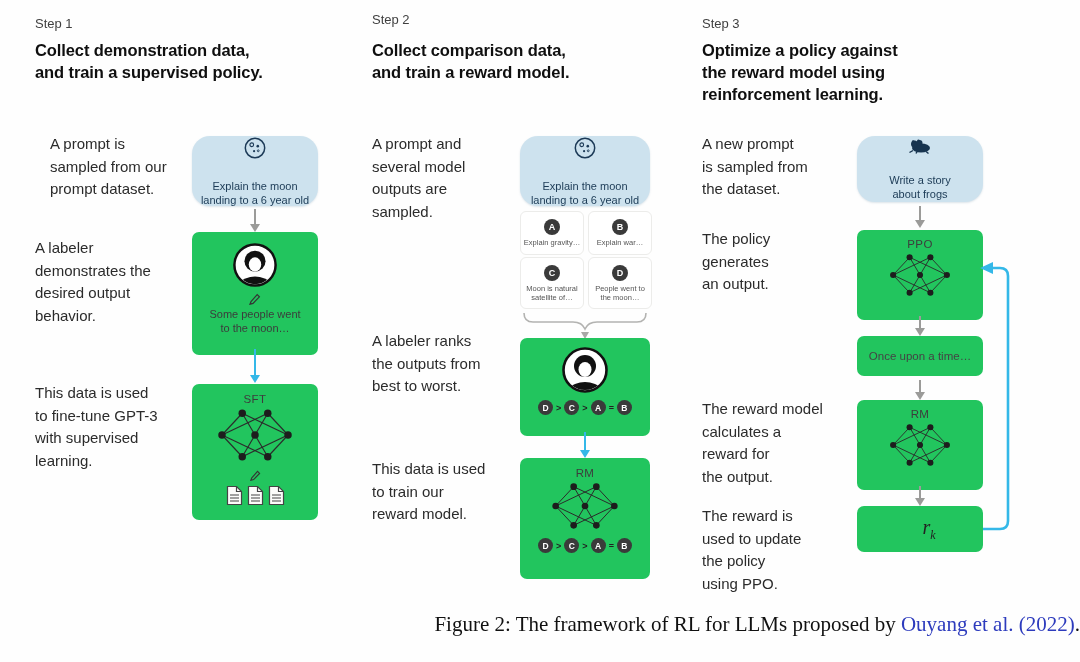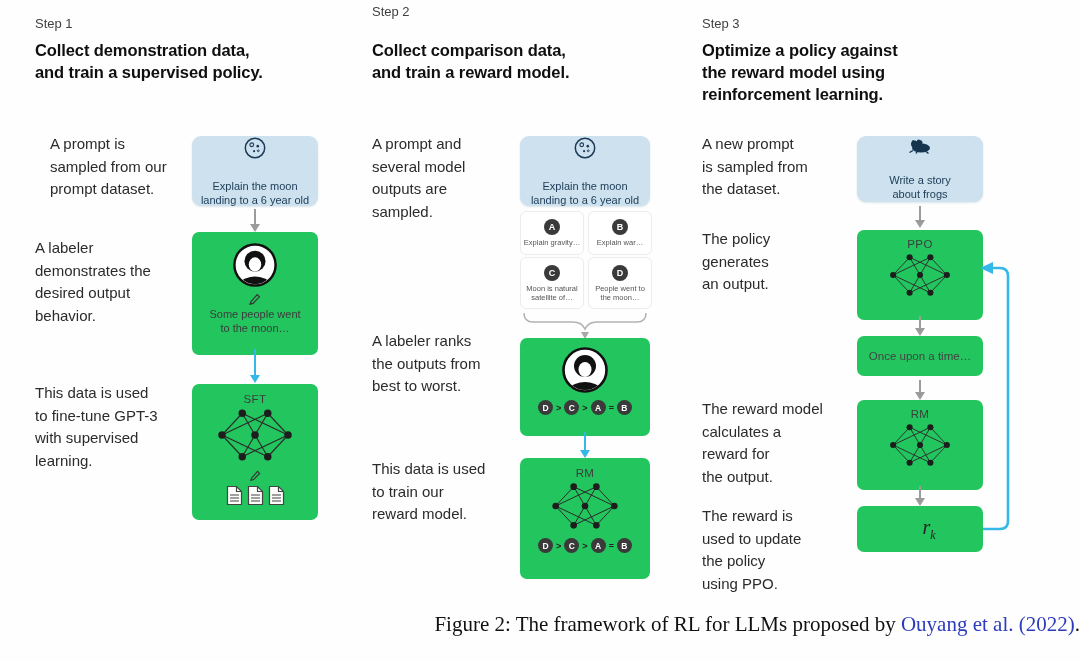--- a/index.html
+++ b/index.html
@@ -2,21 +2,21 @@
 <html><head>
 <meta charset="utf-8">
 <style>
   html,body{margin:0;padding:0;background:#fff;}
   #page{position:relative;width:1080px;height:662px;background:#fefefe;overflow:hidden;
         font-family:"Liberation Sans",sans-serif;color:#2e2e2e;}
   .col-label{position:absolute;font-size:13px;color:#3f3f3f;white-space:pre-line;}
   .col-heading{position:absolute;font-size:16.5px;font-weight:bold;color:#0f0f0f;
                line-height:22px;white-space:pre-line;letter-spacing:-0.1px;}
   .side-text{position:absolute;font-size:15px;color:#2b2b2b;line-height:22.5px;white-space:pre-line;}
-  .prompt-box{position:absolute;background:#cde2ee;border-radius:9px;display:flex;
+  .prompt-box{position:absolute;background:#cde2ee;border-radius:18px;display:flex;
               flex-direction:column;align-items:center;justify-content:center;gap:19px;
               box-shadow:0 1px 2px rgba(120,150,175,.25);}
   .prompt-text{font-size:11px;line-height:14px;color:#1b3a55;text-align:center;white-space:pre-line;}
   .gray-box{position:absolute;background:#22c55e;border-radius:7px;display:flex;
             flex-direction:column;align-items:center;}
   .small-text{font-size:11px;line-height:14px;color:#3c3c3c;text-align:center;white-space:pre-line;}
   .net-label{font-size:11.5px;color:#3d3d3d;letter-spacing:.4px;}
   .varrow{position:absolute;width:2px;background:#9b9b99;}
   .varrow::after{content:"";position:absolute;left:-4px;bottom:-8px;
                  border:5px solid transparent;border-top:8px solid #9b9b99;border-bottom:none;}
@@ -144,21 +144,21 @@
           <path d="M4,10 h9 M4,13 h9 M4,16 h9" stroke="#444" stroke-width="1"></path>
         </svg>
       <svg width="17" height="21" viewBox="0 0 17 21">
           <path d="M1.5,1.5 h9 l5,5 v13 h-14 z" fill="#fcfcfa" stroke="#444" stroke-width="1.2"></path>
           <path d="M10.5,1.5 v5 h5" fill="none" stroke="#444" stroke-width="1.2"></path>
           <path d="M4,10 h9 M4,13 h9 M4,16 h9" stroke="#444" stroke-width="1"></path>
         </svg>
     </div>
   </div>
 
-  <div class="col-label" style="left:372px;top:4px;text-align:center;">Step 2</div>
+  <div class="col-label" style="left:372px;top:12px;text-align:center;">Step 2</div>
   <div class="col-heading" style="left:372px;top:39px;">Collect comparison data,
 and train a reward model.</div>
   <div class="side-text" style="left:372px;top:133px;">A prompt and
 several model
 outputs are
 sampled.</div>
   <div class="side-text" style="left:372px;top:330px;">A labeler ranks
 the outputs from
 best to worst.</div>
   <div class="side-text" style="left:372px;top:458px;">This data is used

